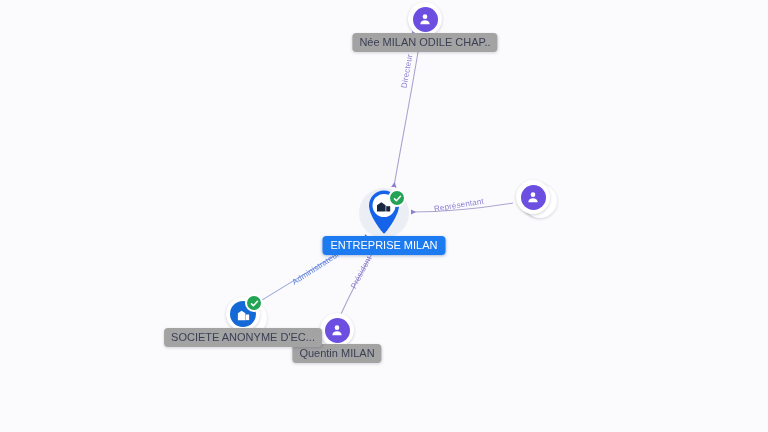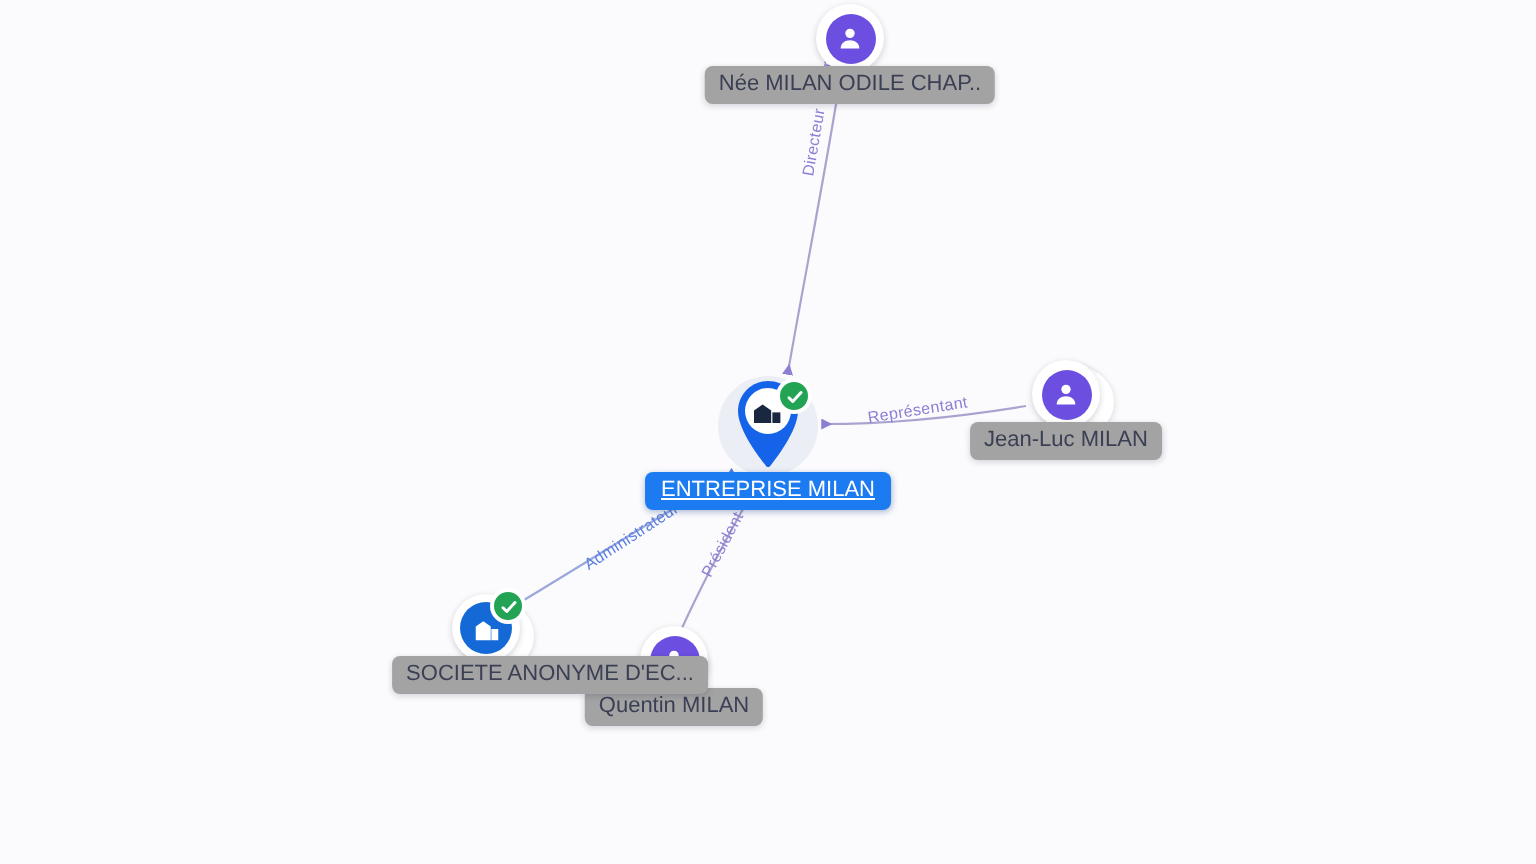--- a/index.html
+++ b/index.html
@@ -145,21 +145,20 @@
     border-radius: 4px;
     box-shadow: 0 1px 3px rgba(30,30,60,.18);
   }
   .node-label.primary {
     background: #1d7bf2;
     color: #ffffff;
     font-size: 11px;
     padding: 3px 8px;
     border-radius: 4px;
     box-shadow: 0 1px 3px rgba(20,60,130,.35);
-    text-decoration: underline;
   }
 
   
   .edge-label {
     position: absolute;
     font-size: 8px;
     letter-spacing: .2px;
     white-space: nowrap;
     transform-origin: 0 50%;
     pointer-events: none;
@@ -214,21 +213,20 @@
   <div class="node" style="left:533px; top:197px;">
     <div class="person-circle stacked">
       <div class="inner">
         <svg width="14" height="14" viewBox="0 0 24 24" fill="#ffffff">
           <circle cx="12" cy="8" r="4"></circle>
           <path d="M4 21c0-4.4 3.6-7 8-7s8 2.6 8 7z"></path>
         </svg>
       </div>
     </div>
   </div>
-  <div class="node-label" style="left:533px; top:211px;">Jean-Luc MILAN</div>
 
   <div class="node" style="left:337px; top:330px;">
     <div class="person-circle">
       <div class="inner">
         <svg width="14" height="14" viewBox="0 0 24 24" fill="#ffffff">
           <circle cx="12" cy="8" r="4"></circle>
           <path d="M4 21c0-4.4 3.6-7 8-7s8 2.6 8 7z"></path>
         </svg>
       </div>
     </div>
@@ -243,21 +241,21 @@
           <rect x="15.5" y="12" width="5.5" height="9"></rect>
         </svg>
       </div>
       <div class="check-badge" style="right:-3px; top:-3px;">
         <svg width="9" height="9" viewBox="0 0 24 24" fill="none" stroke="#ffffff" stroke-width="4" stroke-linecap="round" stroke-linejoin="round">
           <path d="M4 13l5 5L20 6"></path>
         </svg>
       </div>
     </div>
   </div>
-  <div class="node-label" style="left:243px; top:328px;margin-left:32px;">SOCIETE ANONYME D'EC...</div>
+  <div class="node-label" style="left:243px; top:328px;">SOCIETE ANONYME D'EC...</div>
 
   <div class="node" style="left:384px; top:213px;">
     <div class="pin-wrap">
       <div class="pin-halo"></div>
       <div class="pin">
         <svg width="36" height="46" viewBox="0 0 36 46">
           <path d="M18 1.5C9.7 1.5 3 8.2 3 16.5c0 9.8 11.4 24.3 14.1 27.6.5.6 1.4.6 1.9 0C21.6 40.8 33 26.3 33 16.5 33 8.2 26.3 1.5 18 1.5z" fill="#1463e8"></path>
           <circle cx="18" cy="16.5" r="11.5" fill="#ffffff"></circle>
           <g fill="#1a2740">
             <path d="M11 22.5v-6.2l4.3-3.1 4.3 3.1v6.2z"></path>

